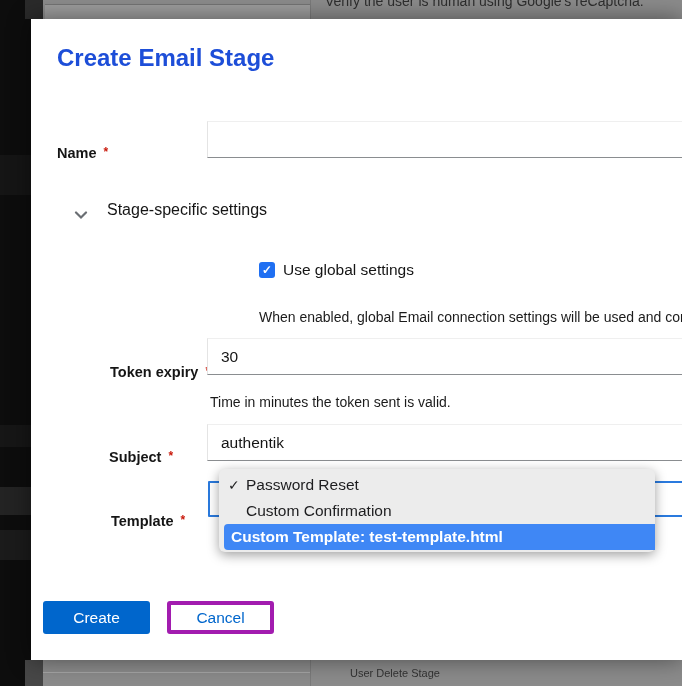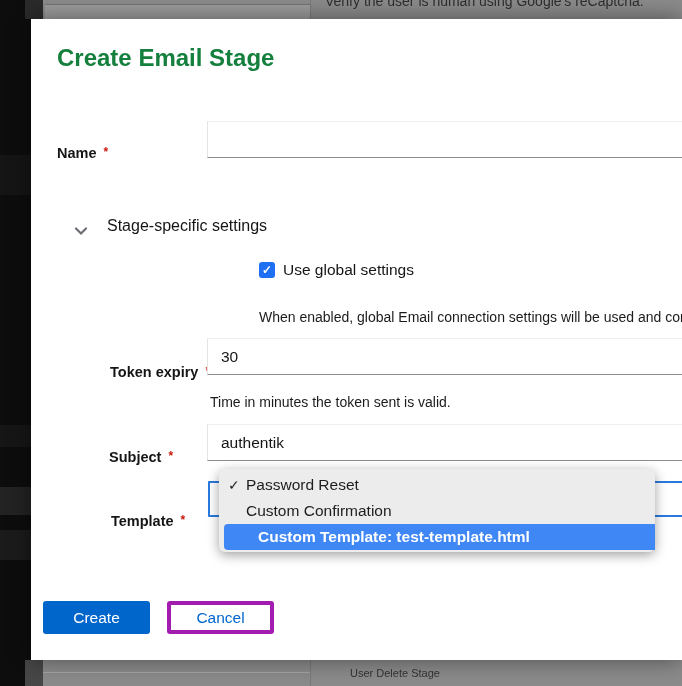--- a/index.html
+++ b/index.html
@@ -62,21 +62,21 @@
     font-size: 11px; color: #333333; white-space: nowrap;
   }
   
   .modal {
     position: absolute; left: 31px; top: 19px; width: 651px; height: 641px;
     background: #ffffff;
     box-shadow: 0 0 22px rgba(0,0,0,0.45);
   }
   .modal-title {
     position: absolute; left: 26px; top: 25px;
-    font-size: 24px; font-weight: bold; color: #15803d;
+    font-size: 24px; font-weight: bold; color: #1d4ed8;
   }
   .form-label {
     position: absolute;
     font-size: 14.5px; font-weight: bold; color: #151515; white-space: nowrap;
   }
   .required {
     color: #c9190b; font-size: 12px; margin-left: 7px;
     position: relative; top: -2px;
   }
   .text-input {
@@ -86,21 +86,21 @@
     border-top-color: #efefef;
     border-bottom: 1px solid #8a8d90;
     background: #ffffff;
     font-family: "Liberation Sans", sans-serif;
     font-size: 15.5px; color: #151515;
     padding: 0 0 0 13px; outline: none; border-radius: 0;
   }
   .label-name   { left: 26px;  top: 126px; }
   .input-name   { top: 102px; }
   .section-toggle {
-    position: absolute; left: 43px; top: 196px; height: 22px;
+    position: absolute; left: 43px; top: 180px; height: 22px;
     display: flex; align-items: center; cursor: pointer;
   }
   .chevron { width: 14px; height: 9px; display: inline-block; }
   .section-label { margin-left: 19px; font-size: 16px; color: #151515; }
   .checkbox-row {
     position: absolute; left: 228px; top: 242px;
     display: flex; align-items: center;
   }
   .checkbox {
     width: 16px; height: 16px; border-radius: 3px;
@@ -135,21 +135,21 @@
   .menu-item {
     height: 26px; display: flex; align-items: center;
     font-size: 15.5px; color: #1d1d1f;
     padding-left: 27px; position: relative; white-space: nowrap;
   }
   .menu-check {
     position: absolute; left: 9px; top: 5px;
     font-size: 14px; color: #1d1d1f;
   }
   .menu-item.highlighted {
-    margin-left: 5px; padding-left: 34px;
+    margin-left: 5px; padding-left: 7px;
     background: #3f87f5; color: #ffffff;
     border-radius: 4px 0 0 4px; font-weight: bold;
   }
   
   .btn {
     position: absolute; top: 582px; height: 33px; width: 107px;
     border-radius: 3px; font-family: "Liberation Sans", sans-serif;
     font-size: 15.5px; display: flex; align-items: center; justify-content: center;
     cursor: pointer; box-sizing: border-box;
   }

